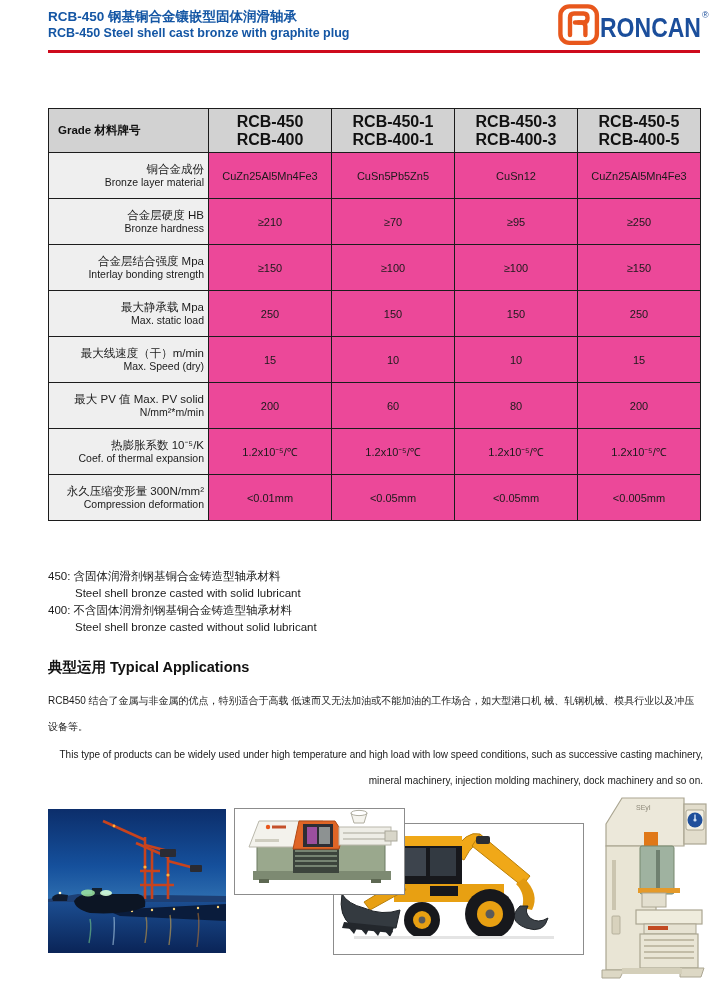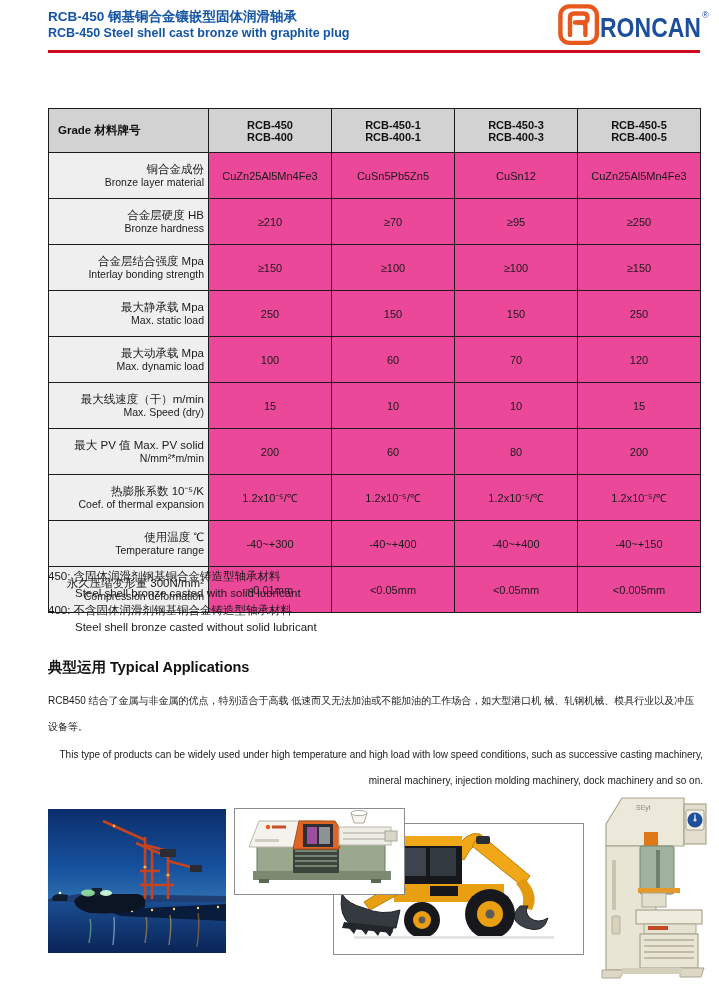--- a/index.html
+++ b/index.html
@@ -14,21 +14,21 @@
   .redline{left:48px;top:50px;width:652px;height:3px;background:#CE0A1C;}
 
   
   .sec1{left:48px;top:72px;font-size:14.5px;font-weight:bold;color:#111;}
   .sec2{left:48px;top:658px;font-size:14.5px;font-weight:bold;color:#111;}
 
   
   .tblwrap{left:48px;top:108px;}
   table{border-collapse:collapse;table-layout:fixed;width:652px;}
   th,td{border:1px solid #1c1c1c;vertical-align:middle;padding:0;}
-  th{background:#d2d2d2;font-size:11px;font-weight:bold;color:#111;height:43px;}
+  th{background:#d2d2d2;font-size:16px;font-weight:bold;color:#111;height:43px;}
   th.grade{text-align:left;padding-left:9px;font-size:11.5px;}
   td{height:41px;}
   td.lbl{background:#efefef;text-align:right;padding:2px 4px 2px 9px;}
   td.lbl .zh{font-size:11.5px;line-height:14px;color:#1a1a1a;}
   td.lbl .en{font-size:10.5px;line-height:13px;color:#1a1a1a;}
   td.val{background:#ec4899;text-align:center;font-size:11px;color:#1a1a1a;}
 
   
   .notes{left:48px;top:568px;font-size:11.5px;line-height:17px;color:#1a1a1a;}
   .notes .en{padding-left:27px;}
@@ -131,30 +131,20 @@
           <div class="zh">最大静承载 Mpa</div>
           <div class="en">Max. static load</div>
         </td>
         <td class="val">250</td>
         <td class="val">150</td>
         <td class="val">150</td>
         <td class="val">250</td>
       </tr>
       <tr>
         <td class="lbl">
-          <div class="zh">最大动承载 Mpa</div>
-          <div class="en">Max. dynamic load</div>
-        </td>
-        <td class="val">100</td>
-        <td class="val">60</td>
-        <td class="val">70</td>
-        <td class="val">120</td>
-      </tr>
-      <tr>
-        <td class="lbl">
           <div class="zh">最大线速度（干）m/min</div>
           <div class="en">Max. Speed (dry)</div>
         </td>
         <td class="val">15</td>
         <td class="val">10</td>
         <td class="val">10</td>
         <td class="val">15</td>
       </tr>
       <tr>
         <td class="lbl">
@@ -168,30 +158,20 @@
       </tr>
       <tr>
         <td class="lbl">
           <div class="zh">热膨胀系数 10⁻⁵/K</div>
           <div class="en">Coef. of thermal expansion</div>
         </td>
         <td class="val">1.2x10⁻⁵/℃</td>
         <td class="val">1.2x10⁻⁵/℃</td>
         <td class="val">1.2x10⁻⁵/℃</td>
         <td class="val">1.2x10⁻⁵/℃</td>
-      </tr>
-      <tr>
-        <td class="lbl">
-          <div class="zh">使用温度 ℃</div>
-          <div class="en">Temperature range</div>
-        </td>
-        <td class="val">-40~+300</td>
-        <td class="val">-40~+400</td>
-        <td class="val">-40~+400</td>
-        <td class="val">-40~+150</td>
       </tr>
       <tr>
         <td class="lbl">
           <div class="zh">永久压缩变形量 300N/mm²</div>
           <div class="en">Compression deformation</div>
         </td>
         <td class="val">&lt;0.01mm</td>
         <td class="val">&lt;0.05mm</td>
         <td class="val">&lt;0.05mm</td>
         <td class="val">&lt;0.005mm</td>

